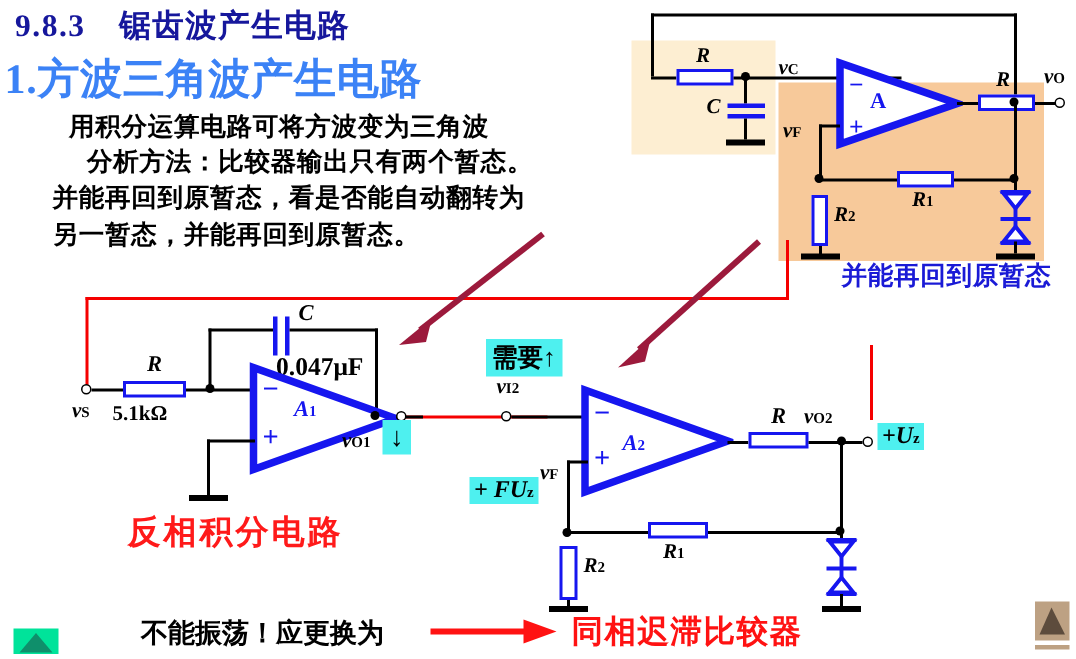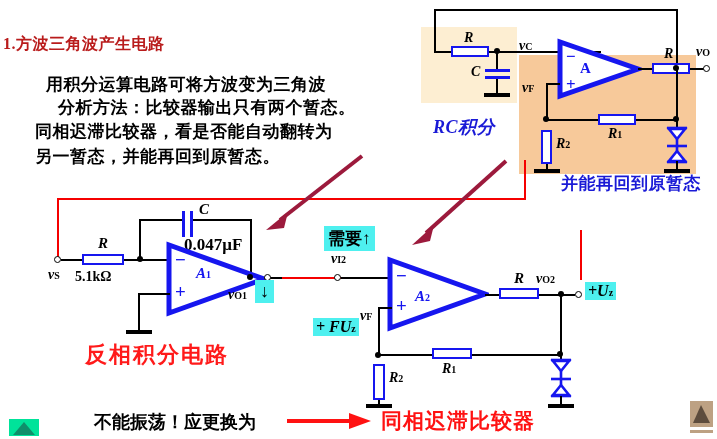--- a/index.html
+++ b/index.html
@@ -14,21 +14,21 @@
   .abs{position:absolute;}
 
   
   .h1{
     font-family:"Liberation Serif", serif;
     font-weight:bold;color:#16179c;font-size:21px;letter-spacing:1px;
     white-space:nowrap;
   }
   .h2{
     font-family:"Liberation Serif", serif;
-    font-weight:bold;color:#b91c1c;font-size:16px;letter-spacing:0.5px;
+    font-weight:bold;color:#3b82f6;font-size:28px;letter-spacing:0.5px;
     white-space:nowrap;
   }
   .body-line{
     font-family:"Liberation Serif", serif;
     font-weight:bold;color:#000000;font-size:17px;letter-spacing:0.5px;
     white-space:nowrap;
   }
   .redlabel{
     font-family:"Liberation Serif", serif;
     font-weight:bold;color:#ff1a1a;font-size:22px;letter-spacing:2px;
@@ -95,25 +95,30 @@
   .corner-br{position:absolute;background:#bda183;}
 </style>
 </head>
 <body>
 
 <div id="stage">
 
   <div class="shade-rc abs" style="left:421px;top:27px;width:96px;height:76px;"></div>
   <div class="shade-cmp abs" style="left:519px;top:55px;width:177px;height:119px;"></div>
 
+  <div class="h1 abs" style="left:10px;top:3px;">
+    <span>9.8.3</span>
+    <span style="display:inline-block;width:10px"></span>
+    <span>锯齿波产生电路</span>
+  </div>
   <div class="h2 abs" style="left:3px;top:34px;">1.方波三角波产生电路</div>
 
   <div class="body-line abs" style="left:46px;top:73px;text-align:center;">用积分运算电路可将方波变为三角波</div>
   <div class="body-line abs" style="left:58px;top:96px;">分析方法：比较器输出只有两个暂态。</div>
-  <div class="body-line abs" style="left:35px;top:120px;">同相迟滞比较器，看是否能自动翻转为</div>
+  <div class="body-line abs" style="left:35px;top:120px;">并能再回到原暂态，看是否能自动翻转为</div>
   <div class="body-line abs" style="left:35px;top:145px;">另一暂态，并能再回到原暂态。</div>
 
   <div class="wire wire-h abs" style="left:434px;top:9px;width:244px;"></div>
   <div class="wire wire-v abs" style="left:434px;top:9px;height:42px;"></div>
   <div class="wire wire-v abs" style="left:676px;top:9px;height:62px;"></div>
 
   <div class="wire wire-h abs" style="left:434px;top:51px;width:17px;"></div>
   <div class="res res-h abs" style="left:451px;top:46px;"></div>
   <div class="sym abs" style="left:464px;top:30px;"><span>R</span></div>
   <div class="wire wire-h abs" style="left:489px;top:51px;width:112px;"></div>
@@ -166,21 +171,20 @@
     <polygon points="6,4 22,4 14,14" fill="#ffffff" stroke="#1616ef" stroke-width="2.6"></polygon>
     <line x1="4" y1="3" x2="24" y2="3" stroke="#1616ef" stroke-width="2.6"></line>
     <line x1="4" y1="21" x2="24" y2="21" stroke="#1616ef" stroke-width="2.6"></line>
     <line x1="14" y1="14" x2="14" y2="26" stroke="#1616ef" stroke-width="2.6"></line>
     <polygon points="6,36 22,36 14,26" fill="#ffffff" stroke="#1616ef" stroke-width="2.6"></polygon>
     <line x1="4" y1="37" x2="24" y2="37" stroke="#1616ef" stroke-width="2.6"></line>
   </svg>
   <div class="wire wire-v abs" style="left:676px;top:161px;height:8px;"></div>
   <div class="wire wire-h abs" style="left:664px;top:169px;width:26px;height:4px;"></div>
 
-  <div class="bluelabel bluelabel-i abs" style="left:433px;top:115px;font-size:18px;">RC积分</div>
   <div class="bluelabel abs" style="left:561px;top:172px;font-size:17px;">并能再回到原暂态</div>
 
   <div class="redwire redwire-h abs" style="left:57px;top:198px;width:469px;"></div>
   <div class="redwire redwire-v abs" style="left:57px;top:198px;height:62px;"></div>
   <div class="redwire redwire-v abs" style="left:524px;top:160px;height:40px;"></div>
 
   <div class="redwire redwire-h abs" style="left:268px;top:277px;width:97px;"></div>
 
   <div class="redwire redwire-v abs" style="left:580px;top:230px;height:50px;"></div>
 

